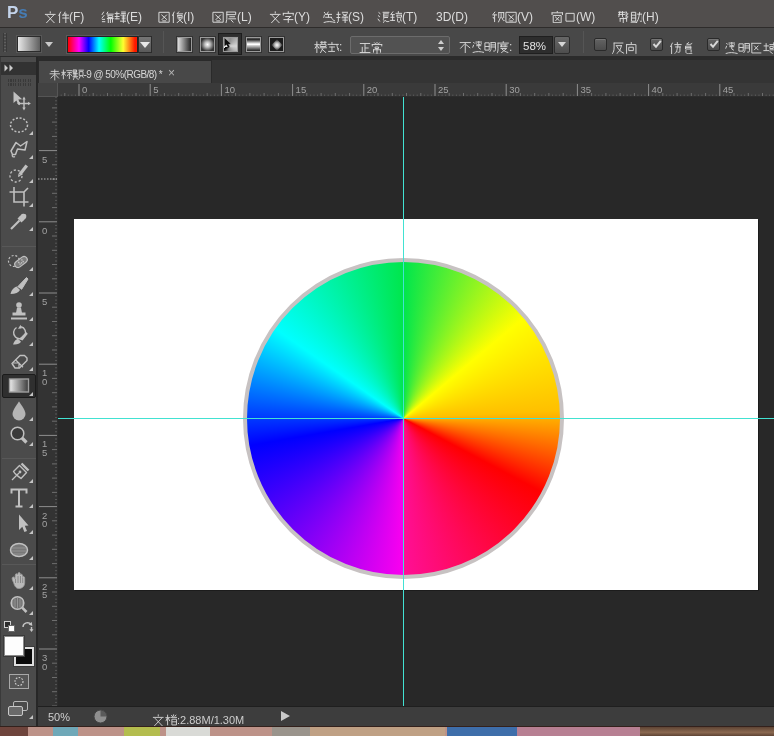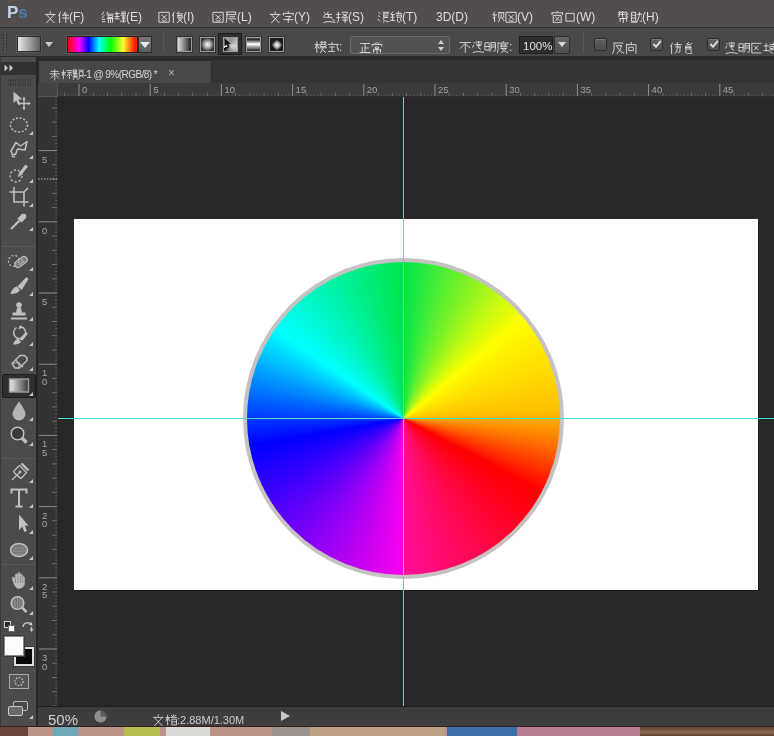--- a/index.html
+++ b/index.html
@@ -88,21 +88,21 @@
 <div class="t" style="left:459px;top:37px;"><svg style="vertical-align:middle;" viewBox="0 0 96 96" width="12.5" height="12.5">
       <path d="M8 12 H88 M48 12 V90 M42 24 L12 56 M54 28 L84 52" stroke="#d4d4d4" stroke-width="7.5" fill="none" stroke-linecap="round" stroke-linejoin="round"></path>
     </svg><svg style="vertical-align:middle;" viewBox="0 0 96 96" width="12.5" height="12.5">
       <path d="M30 8 H74 M52 2 V20 M32 22 C44 30 62 30 74 22 M36 36 H68 M52 36 V54 L66 62 M12 10 L20 18 M12 32 L6 48 M8 88 C36 78 62 80 94 88" stroke="#d4d4d4" stroke-width="7.5" fill="none" stroke-linecap="round" stroke-linejoin="round"></path>
     </svg><svg style="vertical-align:middle;" viewBox="0 0 96 96" width="12.5" height="12.5">
       <path d="M10 14 H40 V70 H10 Z M10 42 H40 M54 12 H88 V66 C88 76 82 80 74 78 M54 12 V56 C54 68 50 76 44 82 M54 30 H88 M54 46 H88" stroke="#d4d4d4" stroke-width="7.5" fill="none" stroke-linecap="round" stroke-linejoin="round"></path>
     </svg><svg style="vertical-align:middle;" viewBox="0 0 96 96" width="12.5" height="12.5">
       <path d="M48 4 V12 M8 16 H88 M8 16 V58 C8 74 6 82 2 90 M26 30 H78 M34 30 V44 M62 30 V44 M26 44 H78 M30 58 H72 M70 60 L34 90 M40 64 C56 78 70 84 84 88" stroke="#d4d4d4" stroke-width="7.5" fill="none" stroke-linecap="round" stroke-linejoin="round"></path>
     </svg><span style="font-size:12px;color:#d4d4d4;vertical-align:middle;">:</span></div>
 <div style="position:absolute;left:519px;top:36px;width:34px;height:18px;background:#2d2d2d;border:1px solid #1f1f1f;"></div>
-<div class="t" style="left:523px;top:40px;font-size:11.5px;color:#e2e2e2;">100%</div>
+<div class="t" style="left:523px;top:40px;font-size:11.5px;color:#e2e2e2;">58%</div>
 <div style="position:absolute;left:554px;top:36px;width:16px;height:18px;background:linear-gradient(180deg,#676767,#4e4e4e);border:1px solid #2c2c2c;border-radius:2px;"></div>
 <div style="position:absolute;left:558px;top:42px;width:0px;height:0px;border-left:4px solid transparent;border-right:4px solid transparent;border-top:5px solid #d6d6d6;"></div>
 <div style="position:absolute;left:583px;top:31px;width:1px;height:22px;background:#3a3a3a;border-right:1px solid #555;"></div>
 <div style="position:absolute;left:594px;top:38px;width:13px;height:13px;background:linear-gradient(180deg,#636363,#4c4c4c);border:1px solid #2a2a2a;border-radius:2px;box-shadow:inset 0 1px 0 #757575;"></div>
 <div class="t" style="left:612px;top:38px;"><svg style="vertical-align:middle;" viewBox="0 0 96 96" width="12.5" height="12.5">
       <path d="M16 8 H84 M16 8 V46 C16 64 12 76 4 88 M32 28 H74 M72 28 C68 54 56 74 38 88 M36 32 C50 58 68 76 90 86" stroke="#d4d4d4" stroke-width="7.5" fill="none" stroke-linecap="round" stroke-linejoin="round"></path>
     </svg><svg style="vertical-align:middle;" viewBox="0 0 96 96" width="12.5" height="12.5">
       <path d="M48 2 V14 M12 20 H84 V88 M12 20 V88 M32 40 H64 V66 H32 Z" stroke="#d4d4d4" stroke-width="7.5" fill="none" stroke-linecap="round" stroke-linejoin="round"></path>
     </svg></div>
 <div style="position:absolute;left:650px;top:38px;width:13px;height:13px;background:linear-gradient(180deg,#636363,#4c4c4c);border:1px solid #2a2a2a;border-radius:2px;box-shadow:inset 0 1px 0 #757575;"></div>
@@ -132,21 +132,21 @@
 <div style="position:absolute;left:38px;top:83px;width:736px;height:14px;background:#3a3a3a;"></div>
 <div style="position:absolute;left:38px;top:97px;width:20px;height:609px;background:#333;"></div>
 <div style="position:absolute;left:58px;top:97px;width:716px;height:609px;background:#282828;"></div>
 <div style="position:absolute;left:38px;top:60px;width:174px;height:23px;background:#484848;border:1px solid #2a2a2a;border-bottom:none;"></div>
 <div class="t" style="left:49px;top:65px;"><svg style="vertical-align:middle;" viewBox="0 0 96 96" width="11.5" height="11.5">
       <path d="M18 20 H78 M8 40 H88 M48 6 V92 M42 48 L16 76 M54 48 L80 76" stroke="#d6d6d6" stroke-width="7.5" fill="none" stroke-linecap="round" stroke-linejoin="round"></path>
     </svg><svg style="vertical-align:middle;" viewBox="0 0 96 96" width="11.5" height="11.5">
       <path d="M20 8 V82 M6 28 H38 M18 34 L8 52 M24 34 L36 52 M48 14 H94 M56 30 H88 M70 30 V80 M62 44 L52 58 M80 44 L90 56" stroke="#d6d6d6" stroke-width="7.5" fill="none" stroke-linecap="round" stroke-linejoin="round"></path>
     </svg><svg style="vertical-align:middle;" viewBox="0 0 96 96" width="11.5" height="11.5">
       <path d="M12 8 H38 V28 H12 Z M12 18 H38 M10 38 H44 M26 38 V60 M12 50 H40 M8 64 H48 M20 66 L12 88 M30 68 C38 78 44 82 52 86 M58 10 H96 M64 22 H92 V56 H64 Z M70 56 L60 78 M84 56 C88 68 92 72 96 70" stroke="#d6d6d6" stroke-width="7.5" fill="none" stroke-linecap="round" stroke-linejoin="round"></path>
-    </svg><span style="font-size:10px;color:#d6d6d6;vertical-align:middle;letter-spacing:-0.55px;">-1 @ 9%(RGB/8) *</span></div>
+    </svg><span style="font-size:10px;color:#d6d6d6;vertical-align:middle;letter-spacing:-0.55px;">-9 @ 50%(RGB/8) *</span></div>
 <div class="t" style="left:168px;top:66px;font-size:12px;color:#b4b4b4;">×</div>
 <div style="position:absolute;left:0px;top:57px;width:38px;height:670px;background:#4b4b4b;border-right:2px solid #272727;"></div>
 <div style="position:absolute;left:0px;top:57px;width:1px;height:670px;background:#3a3a3a;"></div>
 <div style="position:absolute;left:1px;top:62px;width:35px;height:13px;background:#323232;"></div>
 <svg style="position:absolute;left:4px;top:64px;" width="11" height="8" viewBox="0 0 11 8">
     <path d="M0.5 0.5 L4 4 L0.5 7.5 Z M5.5 0.5 L9 4 L5.5 7.5 Z" fill="#cccccc"></path>
   </svg>
 <div style="position:absolute;left:8px;top:79px;width:23px;height:2.5px;background:repeating-linear-gradient(90deg,#393939 0 1px,transparent 1px 2.5px);"></div>
 <div style="position:absolute;left:8px;top:83px;width:23px;height:2.5px;background:repeating-linear-gradient(90deg,#393939 0 1px,transparent 1px 2.5px);"></div>
 <div style="position:absolute;left:2px;top:246px;width:34px;height:1px;background:#3a3a3a;border-bottom:1px solid #585858;"></div>
@@ -690,21 +690,21 @@
     <text x="4" y="564.0" font-family="Liberation Sans" font-size="9.5" fill="#a2a2a2">3</text>
     <text x="4" y="572.5" font-family="Liberation Sans" font-size="9.5" fill="#a2a2a2">0</text>
     <line x1="0" y1="82" x2="20" y2="82" stroke="#bbb" stroke-width="1" stroke-dasharray="1.5 1.5"></line>
     <line x1="19.5" y1="0" x2="19.5" y2="609" stroke="#2d2d2d" stroke-width="1"></line>
   </svg>
 <div style="position:absolute;left:74px;top:219px;width:684px;height:371px;background:#fff;box-shadow:1px 1px 0 #1c1c1c;"></div>
 <div style="position:absolute;left:243px;top:258px;width:321px;height:321px;border-radius:50%;border:4px solid #c7c2c2;background:conic-gradient(from 180deg at 50% 50%,#fa00ef 0deg,#0000ff 80deg,#00ffff 125deg,#00e64c 180deg,#ffff00 230deg,#ffc000 267deg,#ff0000 298deg,#ff0f95 360deg);"></div>
 <div style="position:absolute;left:402.5px;top:97px;width:1.5px;height:609px;background:#42e2d2;"></div>
 <div style="position:absolute;left:58px;top:417.8px;width:716px;height:1.5px;background:#42e2d2;"></div>
 <div style="position:absolute;left:38px;top:706px;width:736px;height:21px;background:#3d3d3d;border-top:1px solid #1f1f1f;"></div>
-<div class="t" style="left:48px;top:711px;font-size:15px;color:#cfcfcf;">50%</div>
+<div class="t" style="left:48px;top:711px;font-size:11px;color:#cfcfcf;">50%</div>
 <svg style="position:absolute;left:93px;top:709px;" width="15" height="15" viewBox="0 0 15 15">
     <circle cx="7.5" cy="7.5" r="6.5" fill="#8f8f8f"></circle>
     <path d="M7.5 7.5 L7.5 1 A6.5 6.5 0 0 1 14 7.5 Z" fill="#5a5a5a"></path>
     <circle cx="7.5" cy="7.5" r="6.5" fill="none" stroke="#444" stroke-width="1"></circle>
   </svg>
 <div class="t" style="left:152px;top:710px;"><svg style="vertical-align:middle;" viewBox="0 0 96 96" width="12.5" height="12.5">
       <path d="M48 6 V16 M10 26 H86 M74 32 L18 92 M24 34 L80 92" stroke="#cccccc" stroke-width="7.5" fill="none" stroke-linecap="round" stroke-linejoin="round"></path>
     </svg><svg style="vertical-align:middle;" viewBox="0 0 96 96" width="12.5" height="12.5">
       <path d="M20 8 V84 M6 28 H38 M16 34 L8 52 M26 34 L36 52 M66 6 V16 M50 10 L58 20 M84 8 L76 18 M46 26 H96 M56 40 H88 V84 H56 Z M56 60 H88" stroke="#cccccc" stroke-width="7.5" fill="none" stroke-linecap="round" stroke-linejoin="round"></path>
     </svg><span style="font-size:11px;color:#cccccc;vertical-align:middle;">:2.88M/1.30M</span></div>

